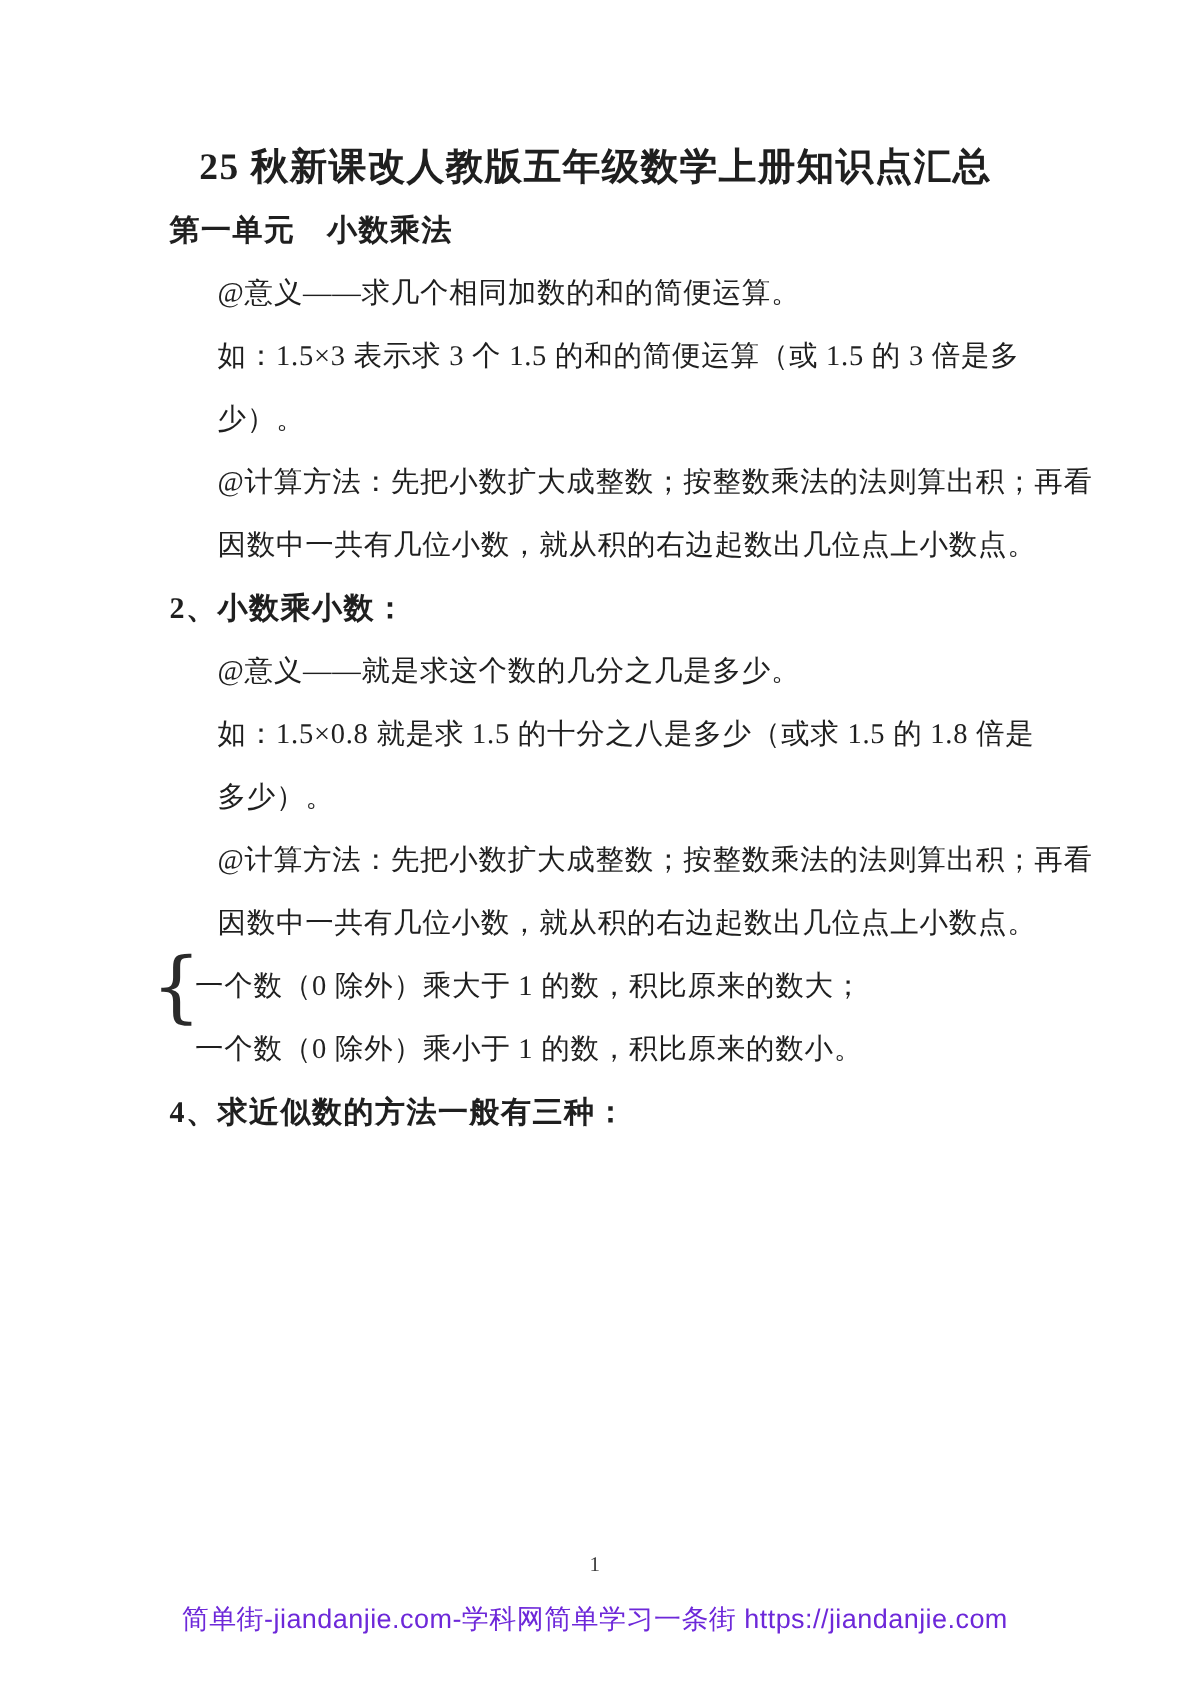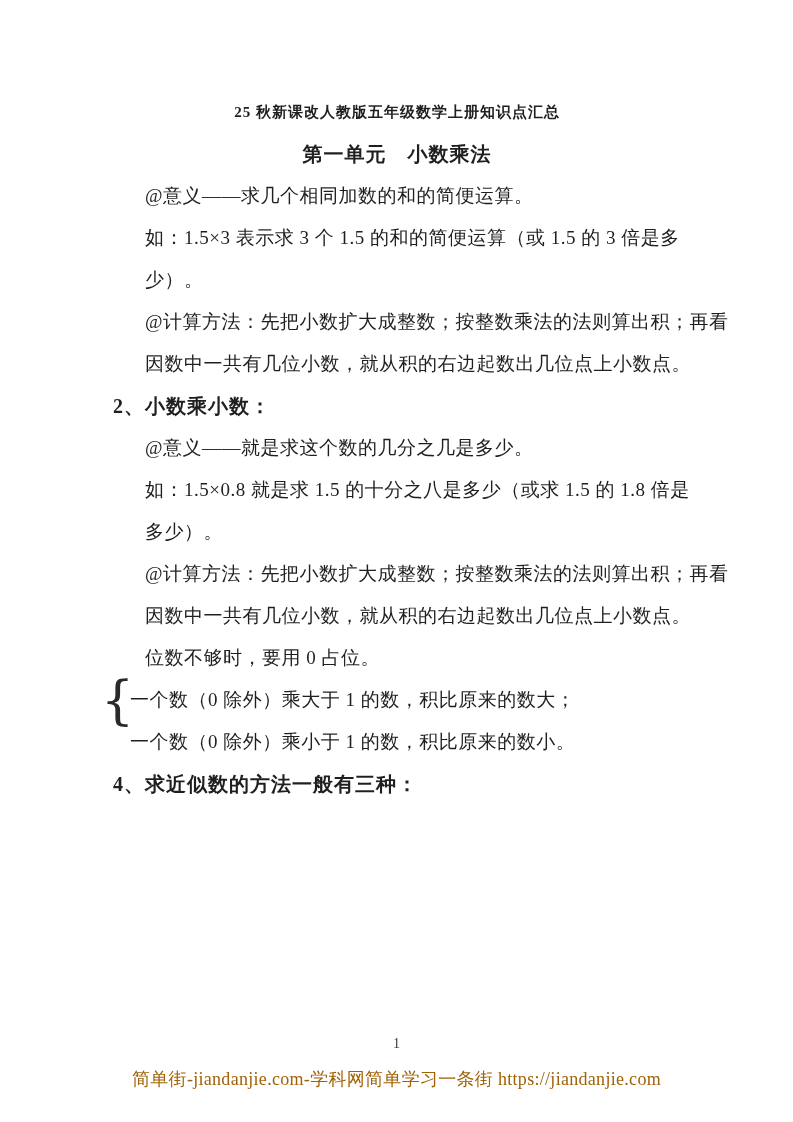--- a/index.html
+++ b/index.html
@@ -19,31 +19,31 @@
     top: 91px;
   }
   .line {
     font-size: 19px;
     line-height: 42px;
     white-space: nowrap;
     letter-spacing: 0.5px;
     margin-left: 32px;
   }
   .title {
-    font-size: 15px;
+    font-size: 25px;
     line-height: 42px;
     font-weight: bold;
     text-align: center;
     letter-spacing: 1px;
   }
   .subtitle {
     font-size: 20px;
     line-height: 42px;
     font-weight: bold;
-    text-align: center;
+    text-align: left;
     letter-spacing: 1px;
   }
   .heading {
     font-size: 20px;
     line-height: 42px;
     font-weight: bold;
     letter-spacing: 1px;
   }
   .brace-block {
     position: relative;
@@ -71,22 +71,22 @@
     color: #3a3a3a;
   }
   .footer {
     position: absolute;
     top: 1066px;
     left: 0;
     width: 100%;
     text-align: center;
     font-size: 18px;
     line-height: 26px;
-    color: #a16207;
-    font-family: Liberation Serif, serif;
+    color: #6d28d9;
+    font-family: Liberation Sans, sans-serif;
     letter-spacing: 0.3px;
   }
 </style>
 </head>
 <body>
 
 <div class="page">
   <div class="doc">
 
     <div class="title">25 秋新课改人教版五年级数学上册知识点汇总</div>
@@ -97,21 +97,20 @@
     <div class="line">少）。</div>
     <div class="line">@计算方法：先把小数扩大成整数；按整数乘法的法则算出积；再看</div>
     <div class="line">因数中一共有几位小数，就从积的右边起数出几位点上小数点。</div>
 
     <div class="heading">2、小数乘小数：</div>
     <div class="line">@意义——就是求这个数的几分之几是多少。</div>
     <div class="line">如：1.5×0.8 就是求 1.5 的十分之八是多少（或求 1.5 的 1.8 倍是</div>
     <div class="line">多少）。</div>
     <div class="line">@计算方法：先把小数扩大成整数；按整数乘法的法则算出积；再看</div>
     <div class="line">因数中一共有几位小数，就从积的右边起数出几位点上小数点。</div>
-    <div class="line">位数不够时，要用 0 占位。</div>
 
     <div class="brace-block">
       <span class="brace">{</span>
       <div class="line">一个数（0 除外）乘大于 1 的数，积比原来的数大；</div>
       <div class="line">一个数（0 除外）乘小于 1 的数，积比原来的数小。</div>
     </div>
 
     <div class="heading">4、求近似数的方法一般有三种：</div>
 
   </div>

